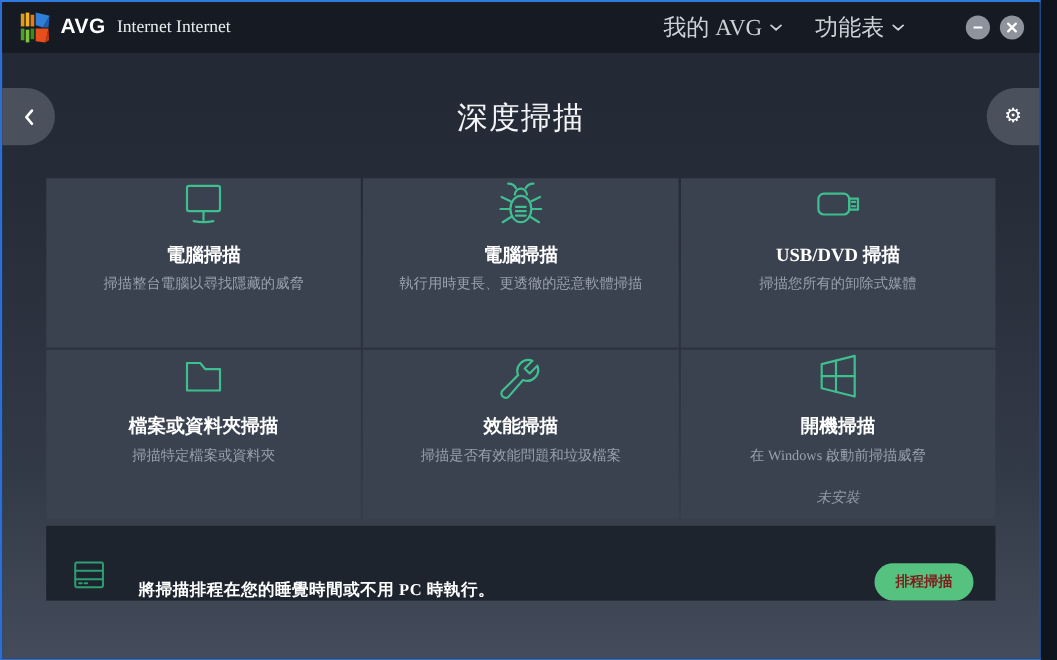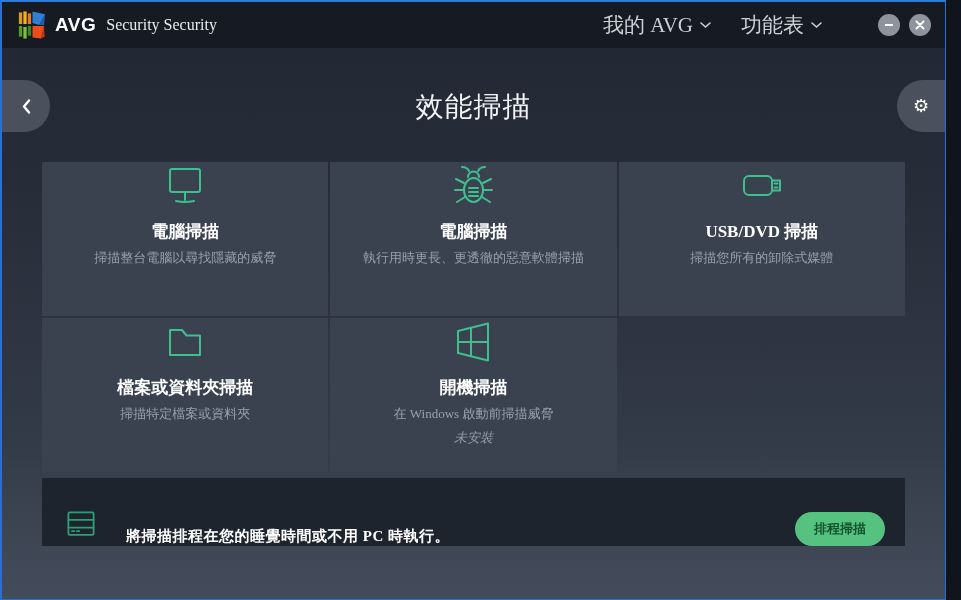--- a/index.html
+++ b/index.html
@@ -41,31 +41,31 @@
   
   .tiles{ margin:0 40px; display:grid; grid-template-columns:1fr 1fr 1fr; gap:2px; }
   .tile{
     height:154px; background:#3a414f; text-align:center; 
     position:relative; cursor:pointer;
   }
   .tile-icon{ height:48px; display:flex; align-items:center; justify-content:center; }
   .tile-icon svg{ stroke:#3fbf90; fill:none; stroke-width:2; stroke-linecap:round; stroke-linejoin:round; }
   .tile-title{ margin-top:10px; font-size:17px; font-weight:bold; color:#ffffff; }
   .tile-sub{ margin-top:6px; font-size:13px; color:#98a0ab; }
-  .tile-status{ position:absolute; left:0; right:0; bottom:25px; font-size:13px; font-style:italic; color:#949ca7; }
+  .tile-status{ position:absolute; left:0; right:0; bottom:11px; font-size:13px; font-style:italic; color:#949ca7; }
 
   
   .schedule{
     margin:6px 40px 0; height:68px; background:#1e242e;
     display:flex; align-items:flex-end; padding:0 20px;
   }
   .schedule-icon svg{ stroke:#2f9e74; fill:none; stroke-width:2; stroke-linecap:round; }
   .schedule-text{ margin-left:26px; font-size:15px; font-weight:bold; color:#ffffff; letter-spacing:.5px; }
   .schedule-btn{
-    margin-left:auto; background:#55c27f; color:#14532d; border:none; cursor:pointer;
+    margin-left:auto; background:#55c27f; color:#7f1d1d; border:none; cursor:pointer;
     font-family:inherit; font-weight:bold; font-size:13px;
     padding:8px 19px; border-radius:17px;
   }
 
   .chev svg, .backchev svg{ display:block; }
 </style>
 </head>
 <body>
 
 <div class="window">
@@ -80,21 +80,21 @@
         <polygon points="24,16 30,5 29,16" fill="#1f5fae"></polygon>
         <rect x="3" y="17" width="3.4" height="11" fill="#4f9e27"></rect>
         <rect x="7.6" y="18" width="3.4" height="12" fill="#7cc142"></rect>
         <rect x="12.2" y="17" width="3.4" height="10" fill="#3c8a1e"></rect>
         <polygon points="17,17 29,17 26,30 17,29" fill="#e84e1c"></polygon>
         <polygon points="26,30 29,17 29.5,28" fill="#c33a10"></polygon>
       </svg>
     </span>
     <div class="brand">
       <span class="brand-name">AVG</span>
-      <span class="brand-product">Security Security</span>
+      <span class="brand-product">Internet Internet</span>
     </div>
     <div class="top-menus">
       <div class="menu-item">
         <span>我的 AVG</span>
         <span class="chev">
           <svg width="11" height="7" viewBox="0 0 11 7">
               <path d="M1 1 L5.5 5 L10 1" stroke="#ccd1d8" stroke-width="1.6" fill="none" stroke-linecap="round"></path>
             </svg>
         </span>
       </div>
@@ -122,21 +122,21 @@
   </div>
 
   <div class="header">
     <div class="side-pill pill-left">
       <span class="backchev">
         <svg width="9" height="15" viewBox="0 0 9 15">
             <path d="M7 1.5 L2 7.5 L7 13.5" stroke="#ffffff" stroke-width="2.4" fill="none" stroke-linecap="round" stroke-linejoin="round"></path>
           </svg>
       </span>
     </div>
-    <div class="page-title">效能掃描</div>
+    <div class="page-title">深度掃描</div>
     <div class="side-pill pill-right">
       <span class="gear">⚙</span>
     </div>
   </div>
 
   <div class="tiles">
 
     <div class="tile">
       <div class="tile-icon">
         <svg width="48" height="48" viewBox="0 0 48 48">
@@ -187,20 +187,29 @@
     <div class="tile">
       <div class="tile-icon">
         <svg width="48" height="48" viewBox="0 0 48 48">
           <path d="M9 37 V12 h12 l4.5 5.5 H39 V37 Z"></path>
         </svg>
       </div>
       <div class="tile-title">檔案或資料夾掃描</div>
       <div class="tile-sub">掃描特定檔案或資料夾</div>
     </div>
 
+    <div class="tile">
+      <div class="tile-icon">
+        <svg width="48" height="48" viewBox="0 0 48 48">
+          <path d="M13 43 a4 4 0 0 1 -5.5 -5.5 L22 23 a10 10 0 0 1 13 -13 l-7 7 4.5 4.5 7 -7 a10 10 0 0 1 -13 13 Z"></path>
+        </svg>
+      </div>
+      <div class="tile-title">效能掃描</div>
+      <div class="tile-sub">掃描是否有效能問題和垃圾檔案</div>
+    </div>
 
     <div class="tile">
       <div class="tile-icon">
         <svg width="48" height="48" viewBox="0 0 48 48">
           <path d="M9 13 L39 5.5 V42.5 L9 35 Z"></path>
           <line x1="22" y1="9.8" x2="22" y2="38.2"></line>
           <line x1="9" y1="24" x2="39" y2="24"></line>
         </svg>
       </div>
       <div class="tile-title">開機掃描</div>

